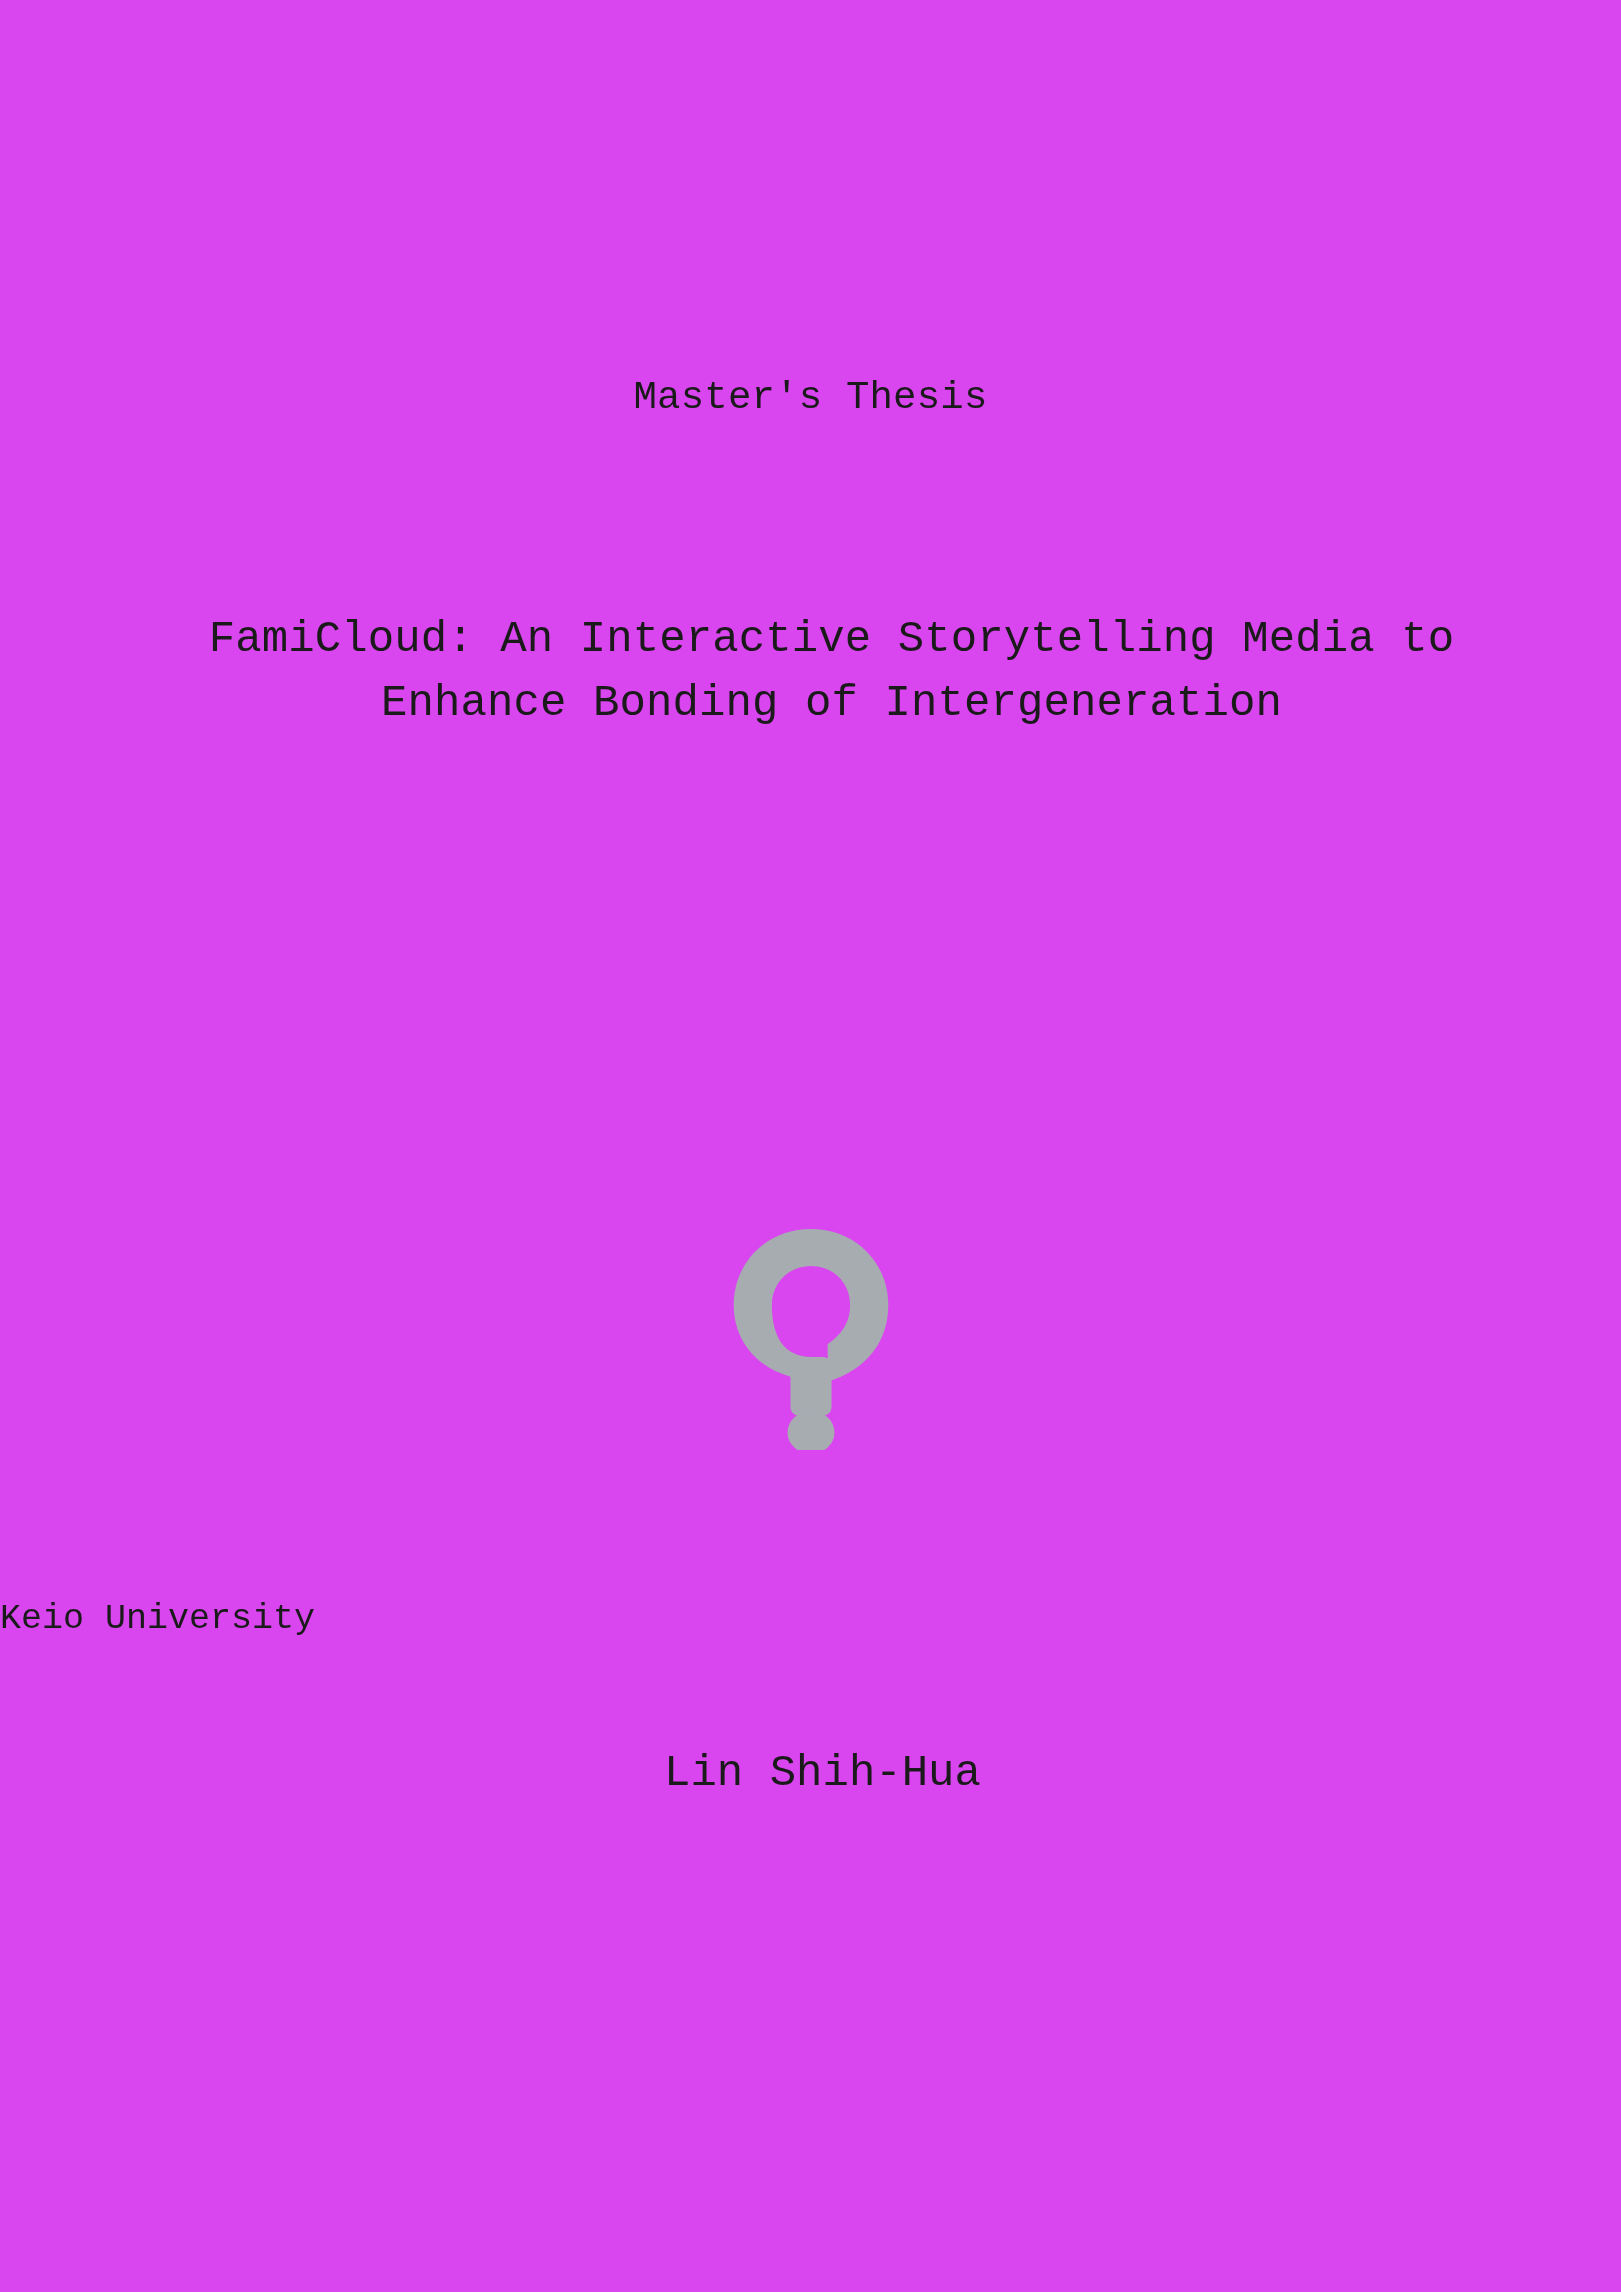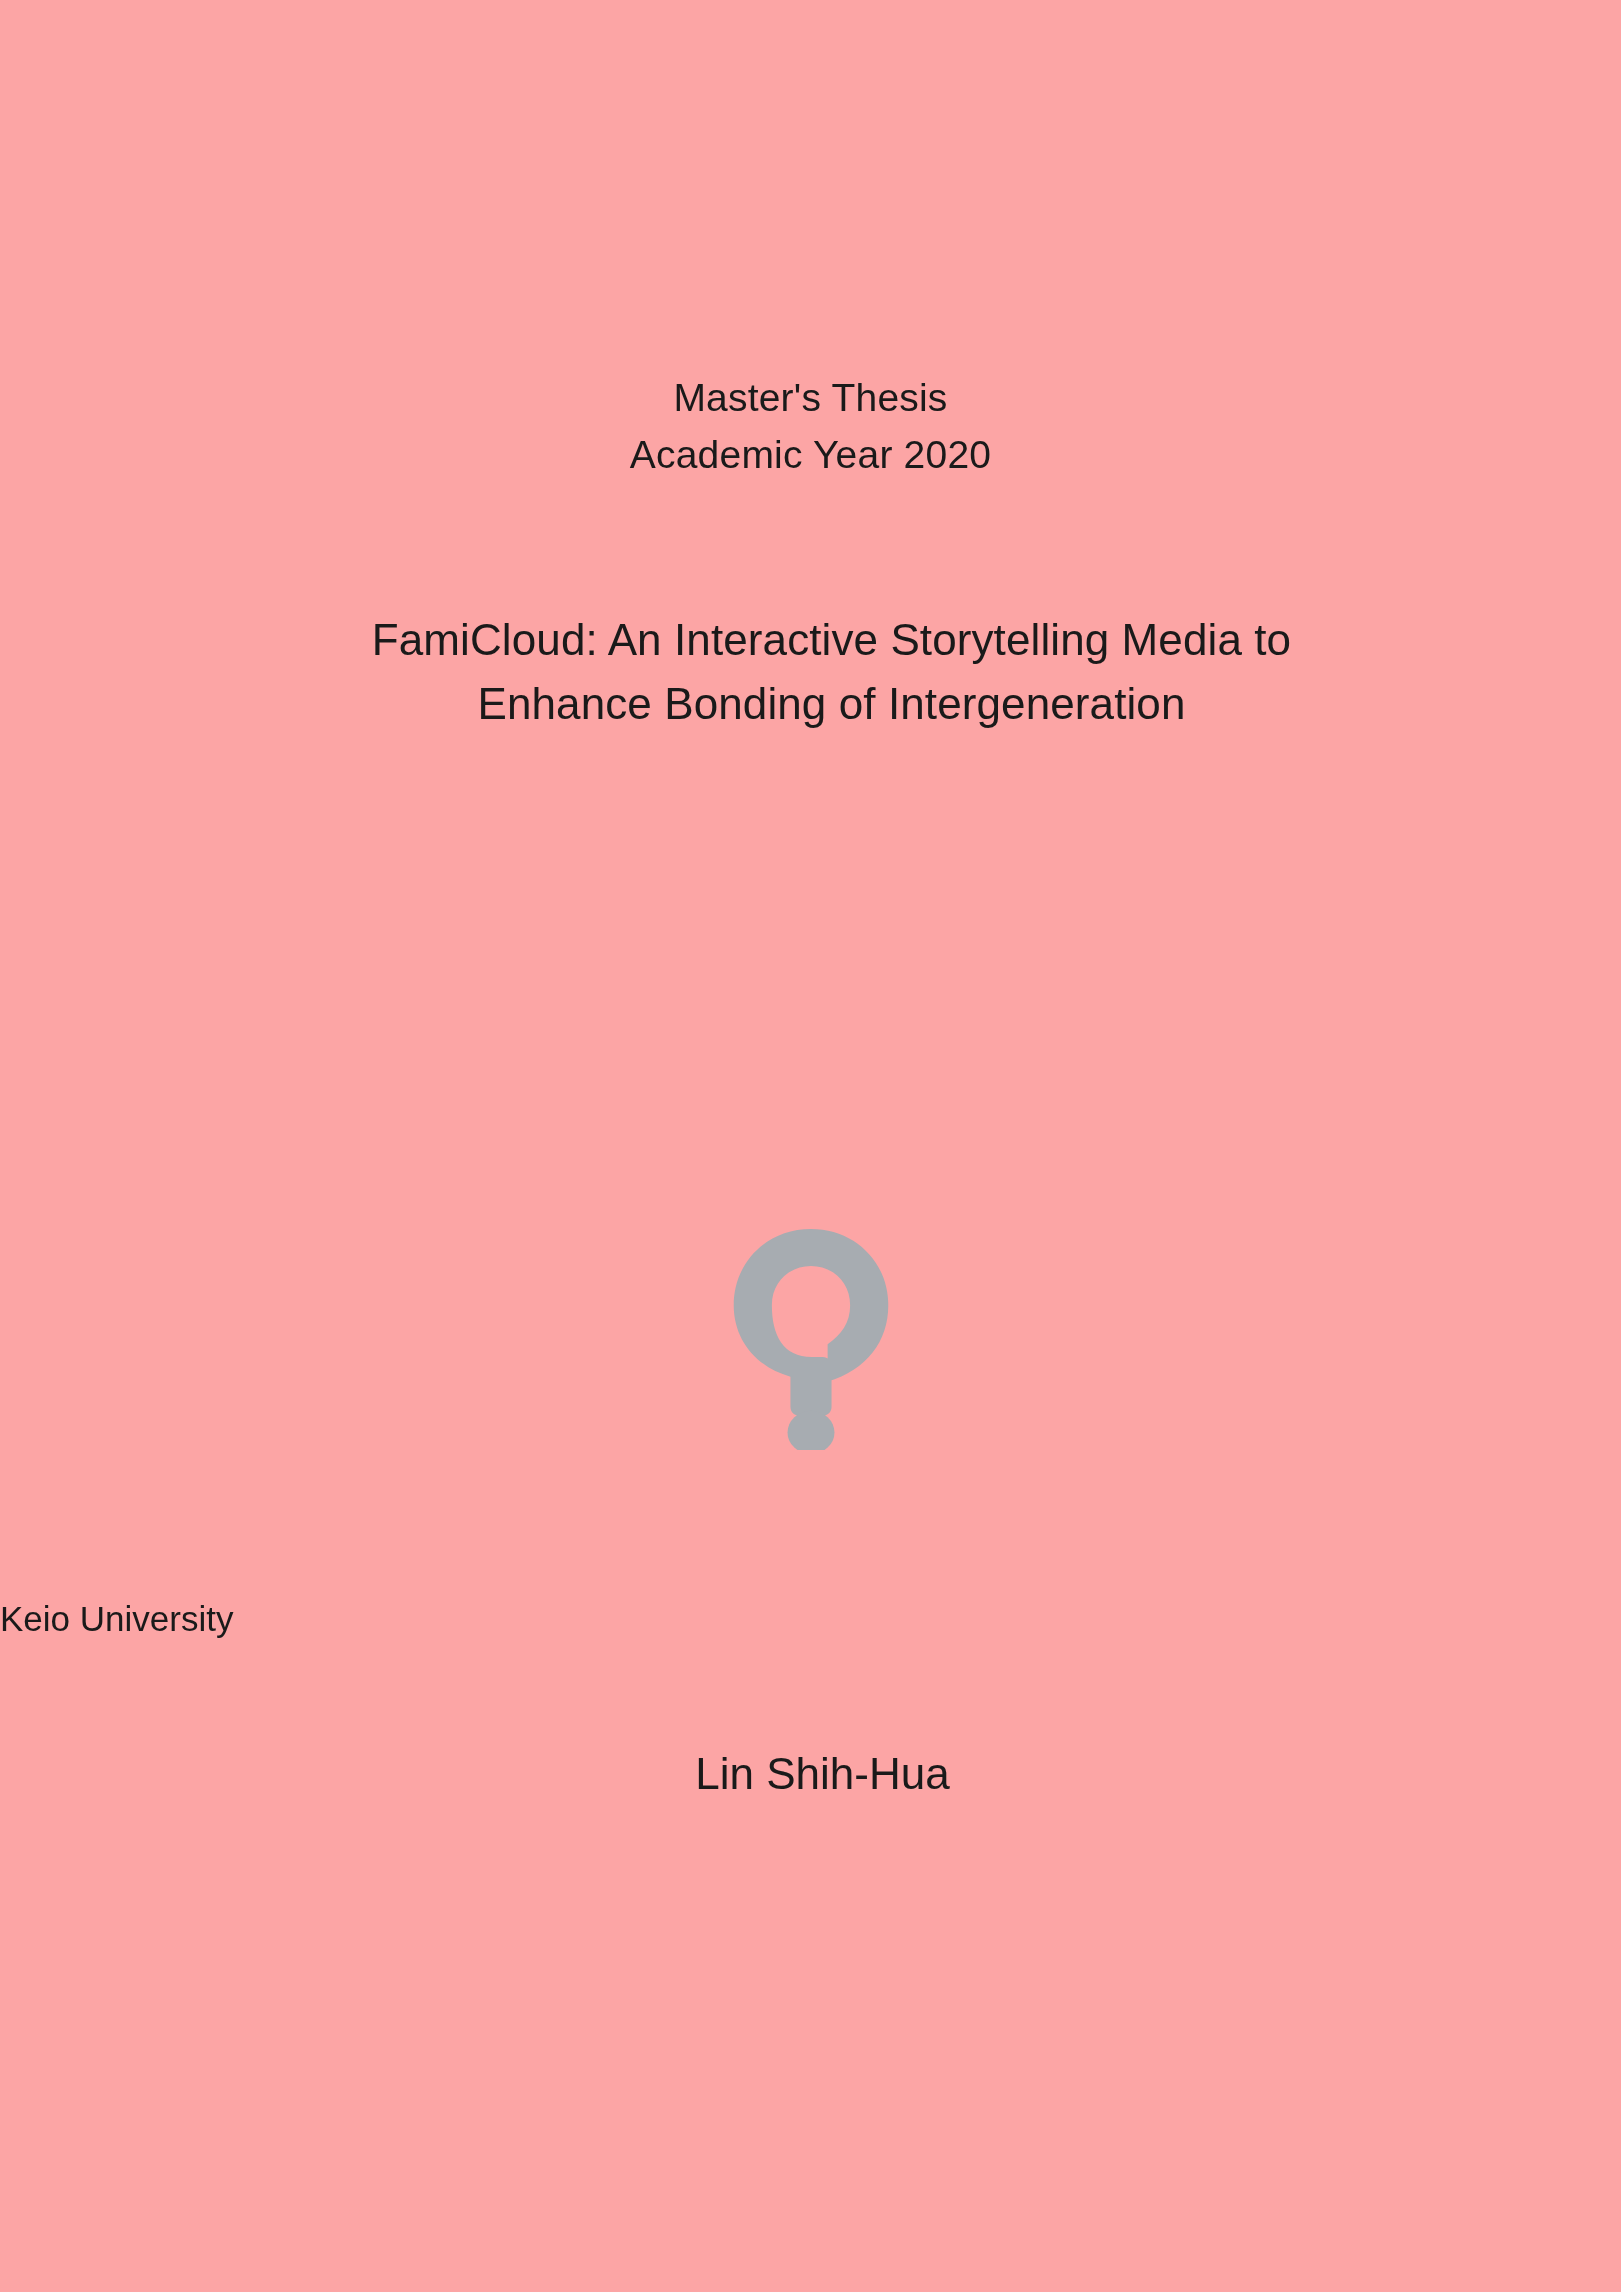--- a/index.html
+++ b/index.html
@@ -4,22 +4,22 @@
 <style>
   html, body {
     margin: 0;
     padding: 0;
     background: #ffffff;
   }
   .page {
     position: relative;
     width: 1621px;
     height: 2293px;
-    background: #fca5a5;
-    font-family: Liberation Sans, sans-serif;
+    background: #d946ef;
+    font-family: Liberation Mono, monospace;
     color: #1a1a1a;
     overflow: hidden;
     box-sizing: border-box;
   }
   .header-block {
     position: absolute;
     top: 370px;
     left: 0;
     width: 100%;
     text-align: center;
@@ -78,21 +78,20 @@
     padding-left: 24px;
   }
 </style>
 </head>
 <body>
 
 <div class="page">
 
   <div class="header-block">
     <div class="header-line">Master's Thesis</div>
-    <div class="header-line">Academic Year 2020</div>
   </div>
 
   <div class="title-block">
     <div class="title-line">FamiCloud: An Interactive Storytelling Media to</div>
     <div class="title-line">Enhance Bonding of Intergeneration</div>
   </div>
 
   <div class="logo-wrap">
     <svg width="186" height="225" viewBox="0 0 190 230" aria-hidden="true">
       <g fill="#a7acb1">

